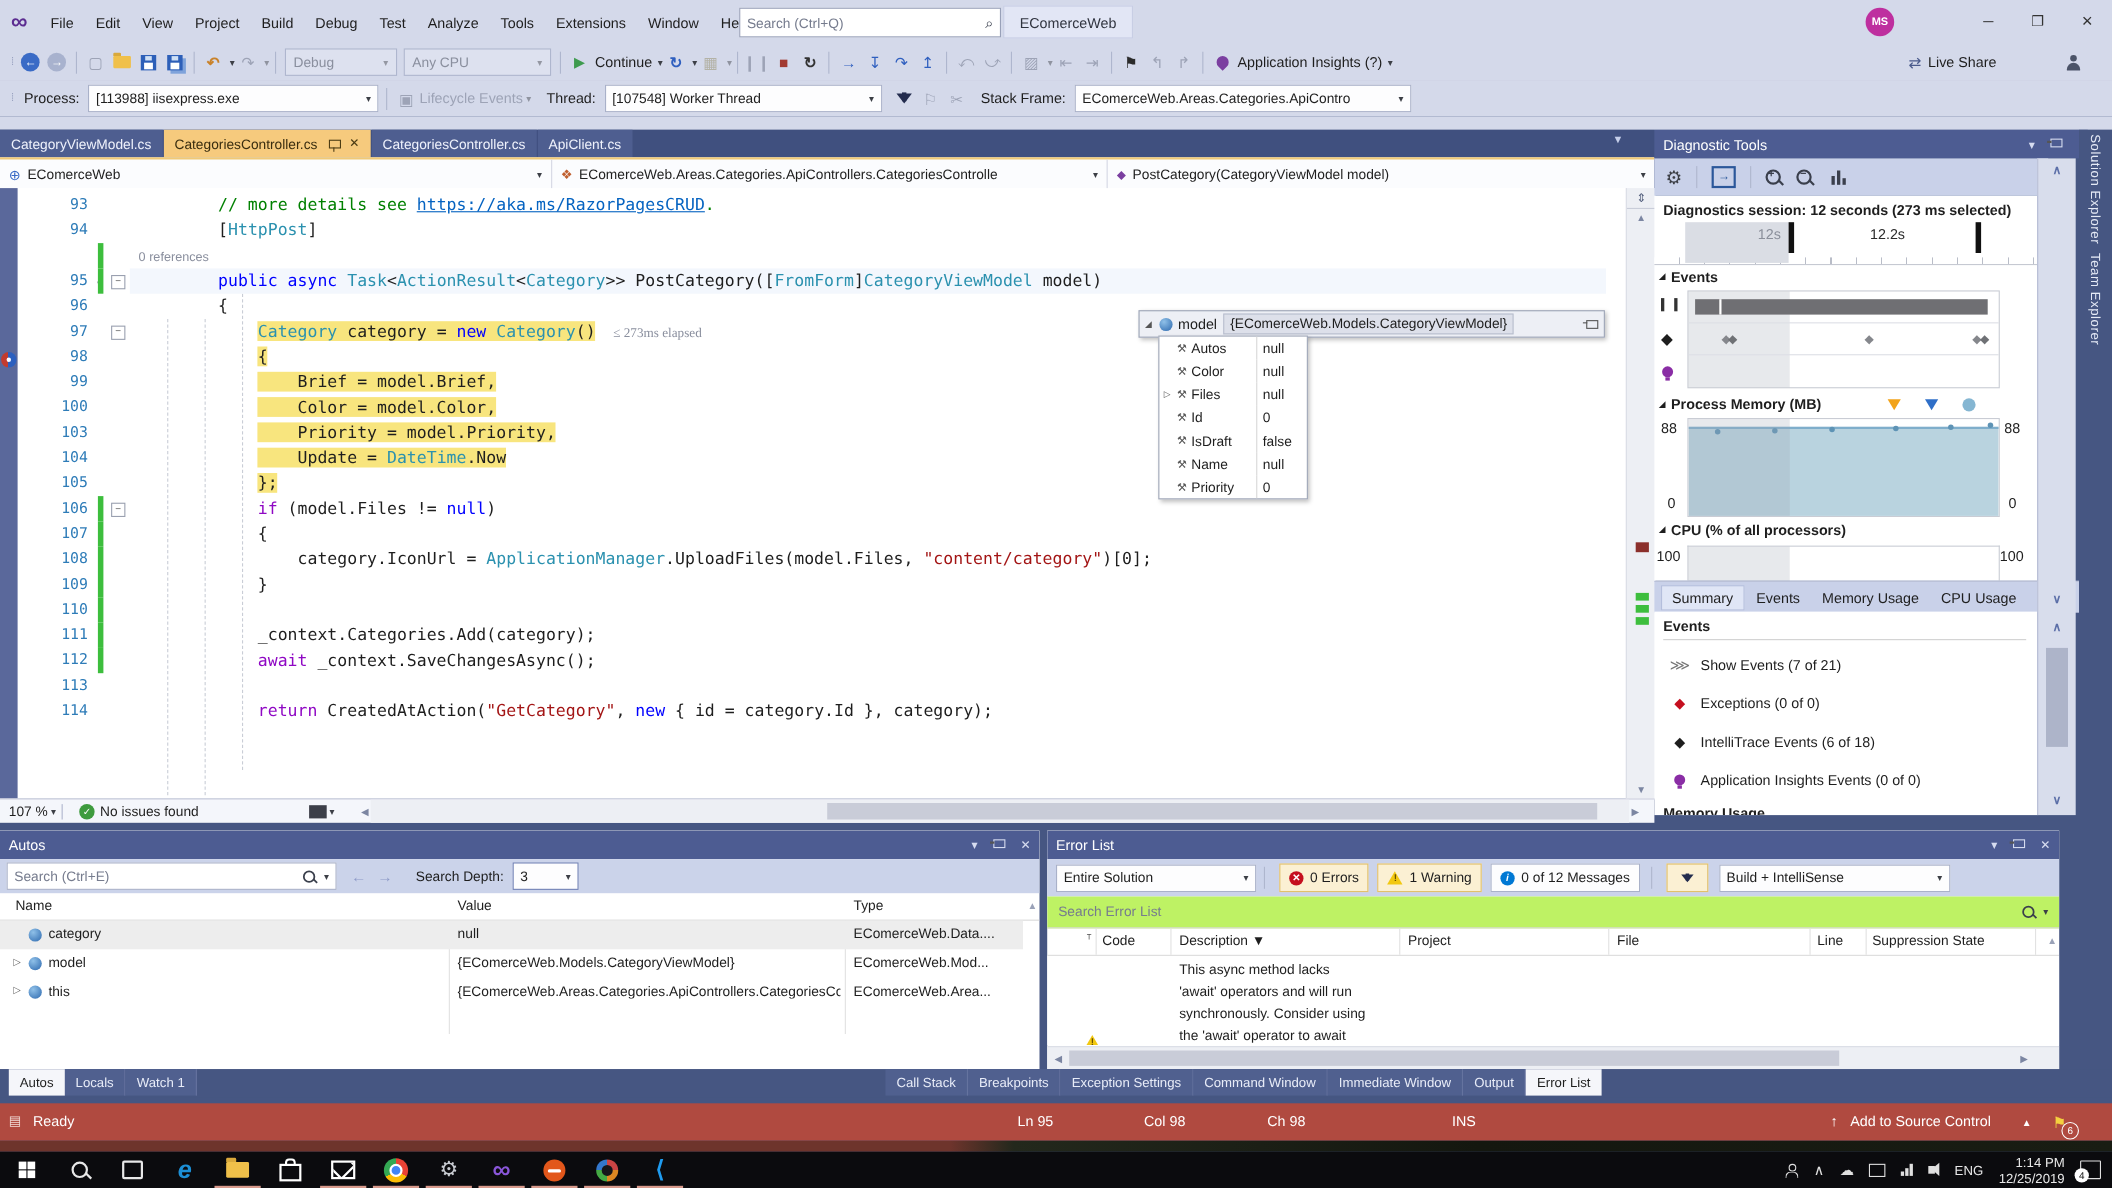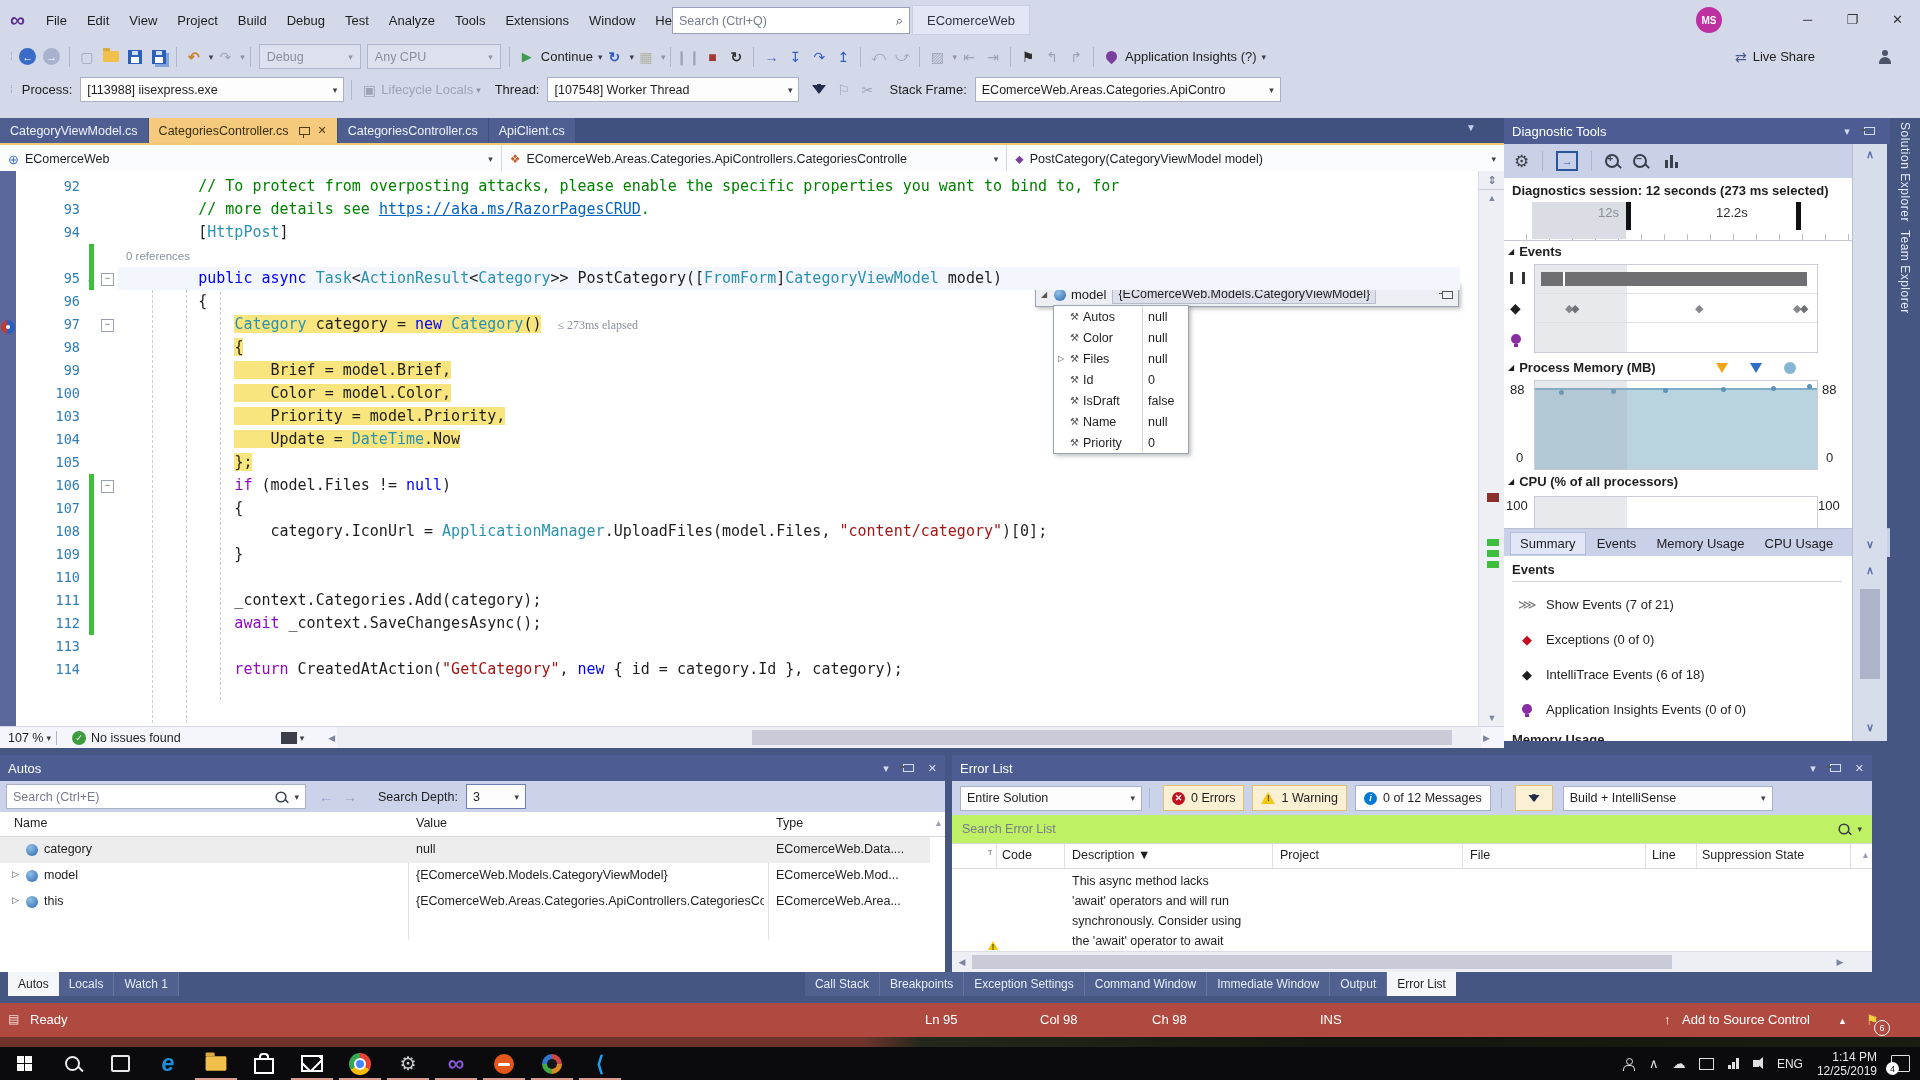--- a/index.html
+++ b/index.html
@@ -334,21 +334,21 @@
 
   <div id="procbar" class="abs">
     <span class="grip">⁞</span>
     <span class="lbl">Process:</span>
     <span class="vsel" style="width:250px;">
       <span>[113988] iisexpress.exe</span>
         <span class="caret">▾</span>
       </span>
     <span class="sep"></span>
     <span class="tico dim" style="color:#5b6378;">▣</span>
-    <span class="dim" style="color:#5b6378;">Lifecycle Locals</span>
+    <span class="dim" style="color:#5b6378;">Lifecycle Events</span>
     <span class="caret dim">▾</span>
     <span class="lbl" style="margin-left:14px;">Thread:</span>
     <span class="vsel" style="width:238px;">
       <span>[107548] Worker Thread</span>
         <span class="caret">▾</span>
       </span>
     <span class="tico" style="margin-left:8px;">
         <span class="icon-funnel"></span>
       </span>
     <span class="tico dim" style="color:#5b6378;">⚐</span>
@@ -400,26 +400,20 @@
         </span>
         <span class="caret">▾</span>
     </div>
   </div>
 
   <div id="editor" class="abs">
     <div class="iguide" style="left:152px;top:119px;height:433px;"></div>
     <div class="iguide" style="left:186px;top:119px;height:433px;"></div>
     <div class="iguide" style="left:220px;top:96px;height:433px;"></div>
     <div id="code-rows">
-        <div class="crow">
-          <span class="gnum">92</span>
-          <div class="gchg"></div>
-          <div class="gfold"></div>
-          <div class="gtext"><span class="tk-cm">        // To protect from overposting attacks, please enable the specific properties you want to bind to, for</span></div>
-        </div>
         <div class="crow">
           <span class="gnum">93</span>
           <div class="gchg"></div>
           <div class="gfold"></div>
           <div class="gtext"><span class="tk-cm">        // more details see </span><span class="tk-lnk">https://aka.ms/RazorPagesCRUD</span><span class="tk-cm">.</span></div>
         </div>
         <div class="crow">
           <span class="gnum">94</span>
           <div class="gchg"></div>
           <div class="gfold"></div>
@@ -661,21 +655,21 @@
         <i style="left:5px;height:13px;"></i>
         <i style="left:10px;height:6px;"></i>
       </span>
   </div>
   <div id="diag-body" class="abs">
     <div id="diag-session">Diagnostics session: 12 seconds (273 ms selected)</div>
     <div id="ruler">
       <div class="greyband abs" style="left:28px;top:0;width:94px;height:37px;"></div>
       <span class="rlab" style="left:94px;color:#8A8F9A;">12s</span>
       <div class="blackbar" style="left:122px;"></div>
-      <span class="rlab" style="left:212px;color:#2B2B2B;">12.2s</span>
+      <span class="rlab" style="left:196px;color:#2B2B2B;">12.2s</span>
       <div class="blackbar" style="left:292px;"></div>
     </div>
     <div style="position:absolute;left:4px;top:66px;" class="flexr">
       <span class="tri">◢</span>
         <span class="secthead">Events</span>
     </div>
     <div style="position:absolute;left:6px;top:92px;"><span class="pausei"></span></div>
     <div style="position:absolute;left:6px;top:122px;font-size:14px;">◆</div>
     <div style="position:absolute;left:7px;top:152px;"><span class="bulb"></span></div>
     <div id="evt-tracks">

